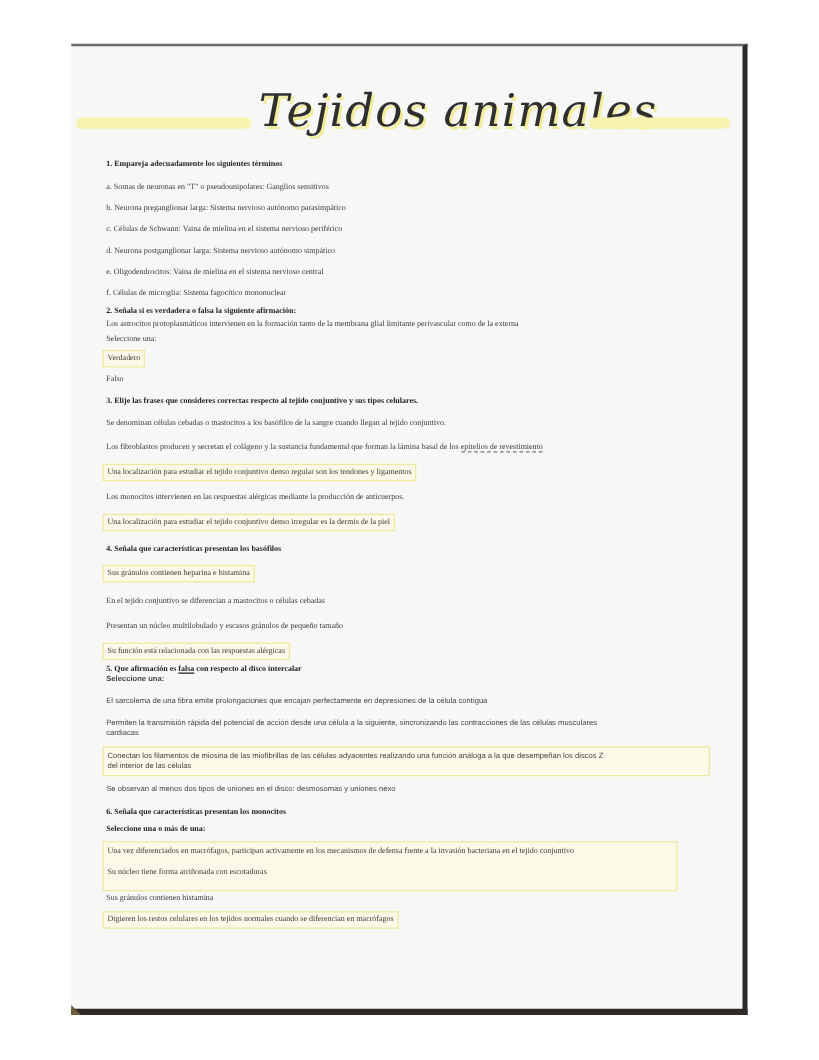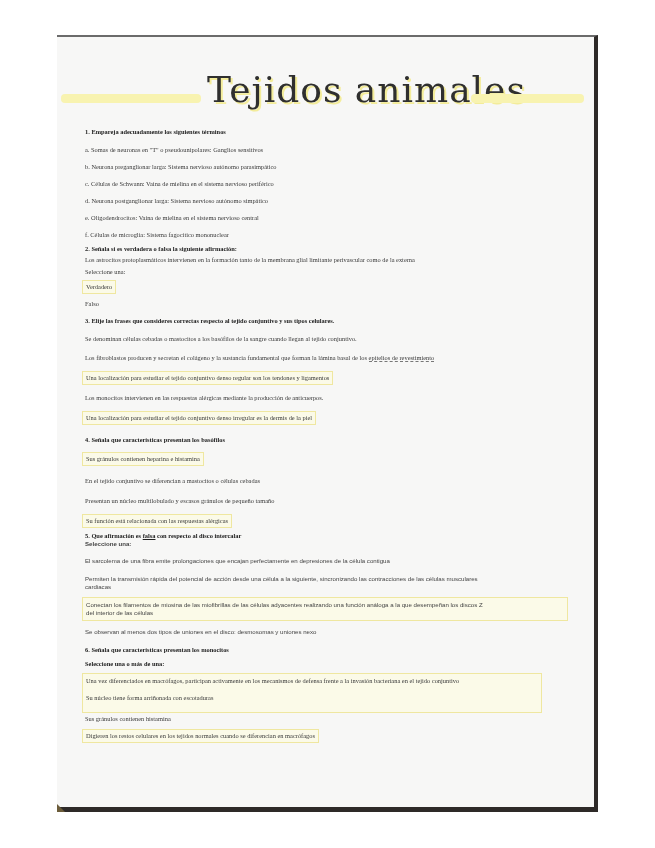--- a/index.html
+++ b/index.html
@@ -4,21 +4,21 @@
 <style>
   html,body{margin:0;padding:0;}
   body{width:655px;height:848px;background:#ffffff;position:relative;overflow:hidden;font-family:"Liberation Serif",serif;color:#3a3a3a;}
   .page{position:absolute;left:57px;top:35px;width:541px;height:777px;background:#f7f7f6;
     border-top:2px solid #6b6b6b;border-right:4px solid #2e2a28;border-bottom:5px solid #2e2a28;box-sizing:border-box;}
   .corner{position:absolute;left:0;bottom:-5px;width:0;height:0;border-left:8px solid #6b5c3a;border-top:8px solid transparent;}
   .title-row{position:absolute;left:0;top:40px;width:100%;height:40px;}
   .title-bar{position:absolute;top:17px;height:9px;background:#f8f3b0;border-radius:4px;}
   .title-bar.left{left:4px;width:140px;}
   .title-bar.right{left:414px;width:113px;}
-  .title{position:absolute;left:150px;top:-8px;font-family:"DejaVu Serif",serif;font-size:36px;color:#2f2f2f;
+  .title{position:absolute;left:150px;top:-8px;font-family:"DejaVu Serif",serif;font-style:italic;font-size:36px;color:#2f2f2f;
     text-shadow:2px 2px 0 #f3ec9a;letter-spacing:1px;}
   .content{position:absolute;left:28px;top:92px;width:500px;font-size:6.4px;line-height:1;}
   .q{font-weight:bold;color:#222;}
   .line{position:absolute;white-space:nowrap;}
   .opt{position:absolute;white-space:nowrap;padding:3px 3px;}
   .hl{border:1px solid #efe7a0;background:#fbfae8;}
   .sans{font-family:"Liberation Sans",sans-serif;color:#444;font-size:6.1px;}
   .dash{border-bottom:1px dashed #777;}
   .u{text-decoration:underline;}
 </style>

